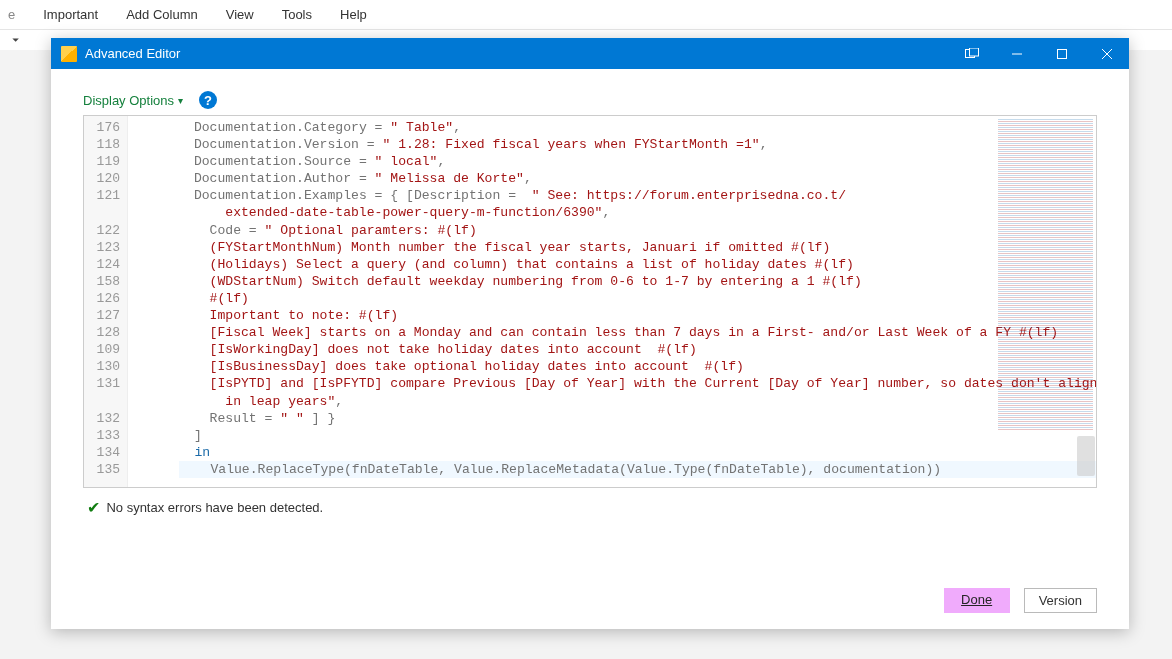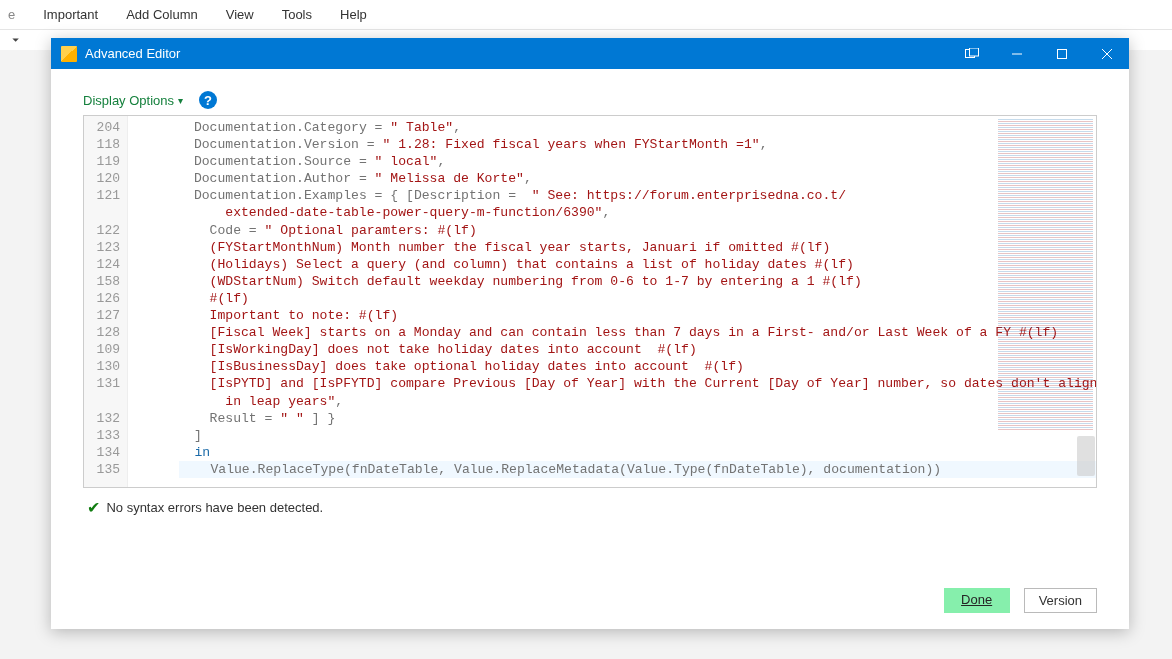--- a/index.html
+++ b/index.html
@@ -153,21 +153,21 @@
       justify-content:flex-end;
       gap: 14px;
       padding-top: 10px;
     }
     .btn {
       min-width: 66px;
       padding: 4px 14px;
       font-size:13px;
       text-align:center;
     }
-    .btn-done { background:#86efac; color:#252525;text-decoration:underline; }
+    .btn-done { background:#f0abfc; color:#252525;text-decoration:underline; }
     .btn-cancel { background:#fff; border:1px solid #bababa; color:#333; }
     .scrollbar-vert {
       position:absolute; right:1px; top:320px; width:18px; height:40px;
       background:#ccc; border-radius:2px; opacity:0.6;
     }
   </style>
 </head>
 <body>
 
 <div class="ribbon-row">
@@ -218,21 +218,21 @@
         <div class="display-opts">
           <span>Display Options</span>
           <span style="font-size:10px">▾</span>
         </div>
         <div class="help-icon">?</div>
       </div>
     </div>
 
     <div class="editor-box">
       <div class="gutter" id="gutter">
-          <div>204</div>
+          <div>176</div>
           <div>118</div>
           <div>119</div>
           <div>120</div>
           <div>121</div>
           <div></div>
           <div>122</div>
           <div>123</div>
           <div>124</div>
           <div>158</div>
           <div>126</div>

